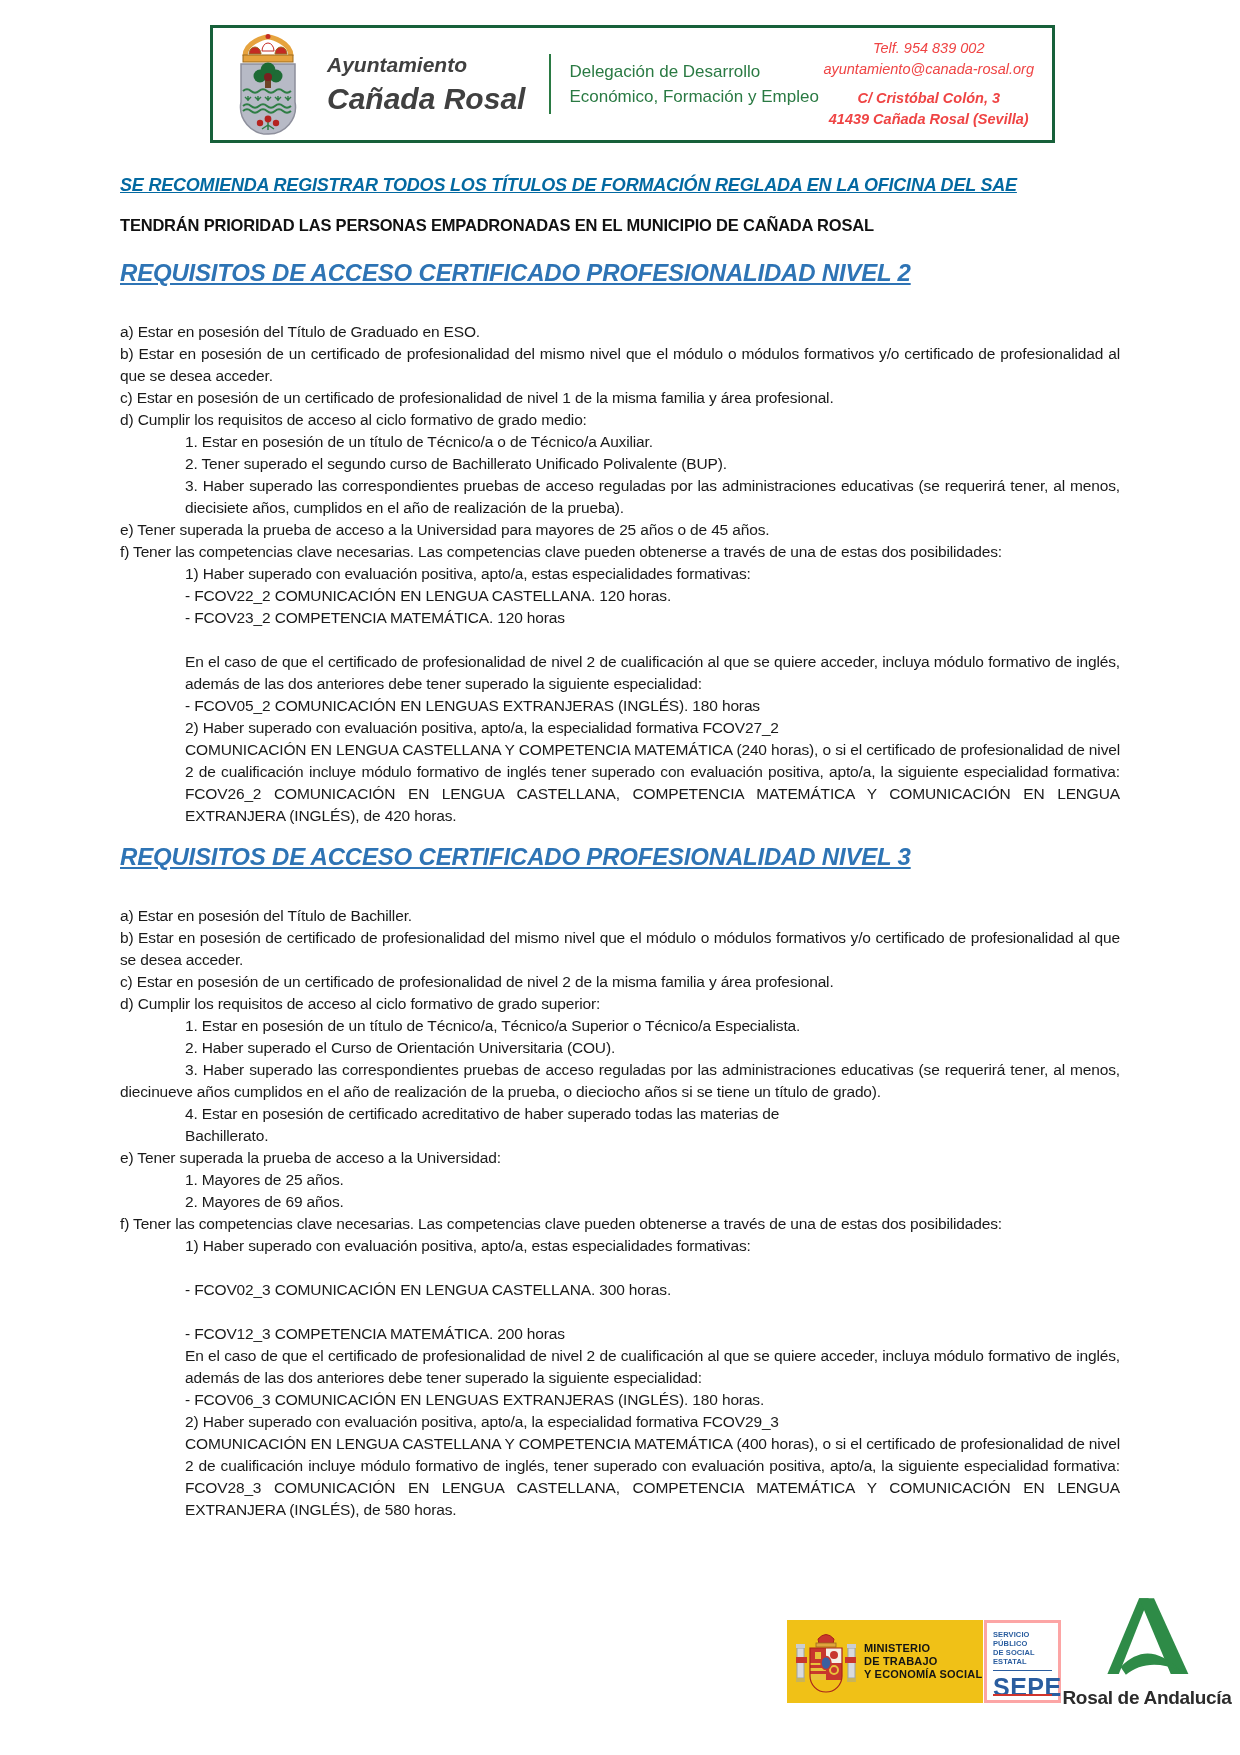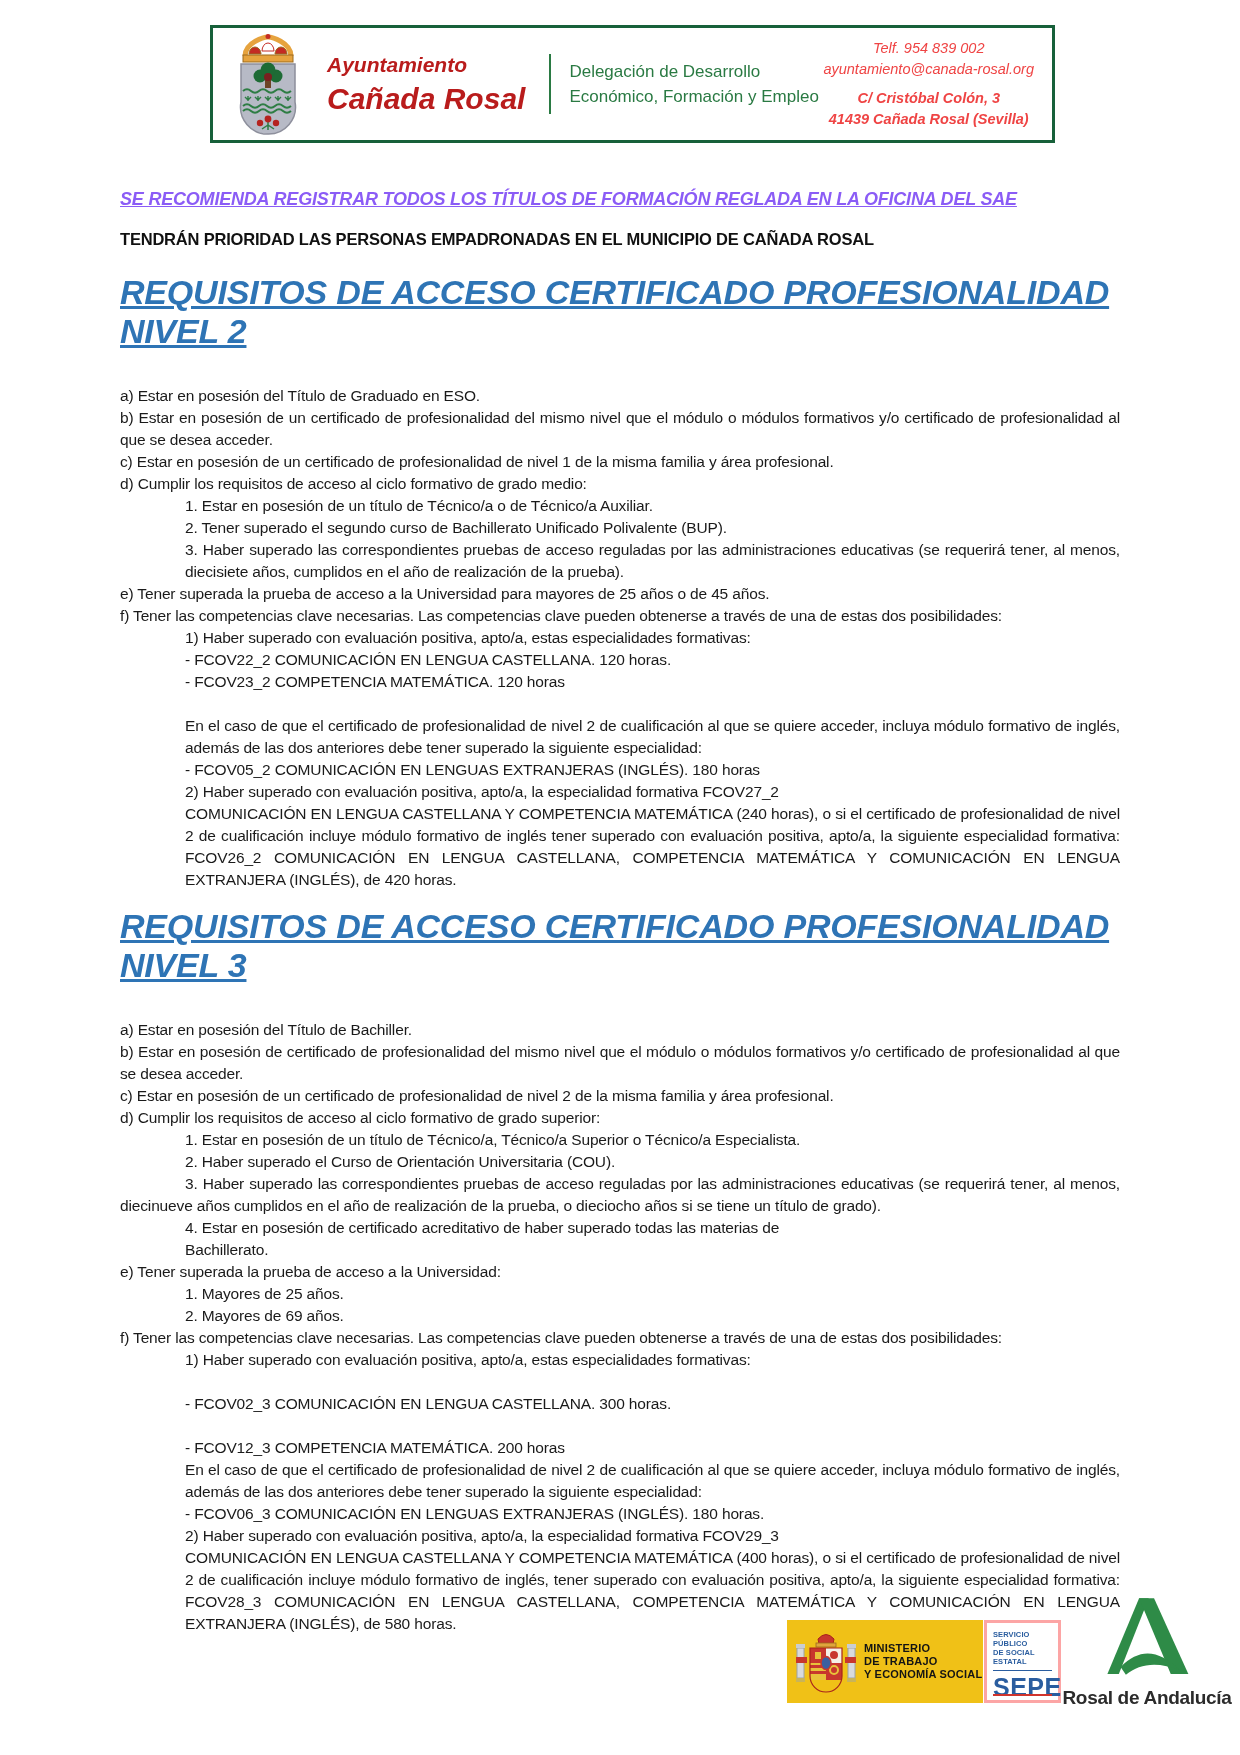--- a/index.html
+++ b/index.html
@@ -3,37 +3,37 @@
 <meta charset="utf-8">
 <style>
   html,body{margin:0;padding:0;background:#888;}
   .page{width:1240px;height:1755px;background:#ffffff;position:relative;margin:0 auto;
         font-family:"Liberation Sans",sans-serif;color:#1a1a1a;overflow:hidden;}
 
   
   .letterhead{margin:25px 185px 0 210px;height:118px;border:3px solid #17603a;
               display:flex;align-items:center;box-sizing:border-box;background:#fff;}
   .escudo{flex:0 0 auto;margin-left:16px;margin-top:2px;}
-  .org{margin-left:20px;color:#b91c1c;font-style:italic;font-weight:bold;line-height:1.1;}
+  .org{margin-left:20px;color:#404040;font-style:italic;font-weight:bold;line-height:1.1;}
   .org-l1{font-size:21px;}
   .org-l2{font-size:30px;margin-top:5px;}
   .lh-divider{width:2px;height:60px;background:#2a7a43;margin:0 18px 0 24px;}
   .dept{color:#2a7a43;font-size:17px;line-height:25px;}
   .contact{margin-left:auto;text-align:center;padding-right:18px;color:#ef4444;
            font-size:14.5px;line-height:21px;font-style:italic;}
   .contact .addr1{margin-top:8px;}
   .contact .addr1,.contact .addr2{font-weight:bold;}
 
   
-  .notice-1{margin:46px 120px 0;font-size:18px;font-weight:bold;font-style:italic;
-            text-decoration:underline;letter-spacing:-0.2px;color:#8b5cf6;}
+  .notice-1{margin:32px 120px 0;font-size:18px;font-weight:bold;font-style:italic;
+            text-decoration:underline;letter-spacing:-0.2px;color:#0369a1;}
   .notice-2{margin:20px 120px 24px;font-size:16.5px;font-weight:bold;letter-spacing:-0.2px;color:#111;}
 
   
-  .sec-title{margin:16px 120px 34px;font-size:34px;font-weight:bold;font-style:italic;
+  .sec-title{margin:16px 120px 34px;font-size:24px;font-weight:bold;font-style:italic;
              color:#2E74B5;text-decoration:underline;letter-spacing:-0.2px;}
   .para{margin:0 120px;font-size:15.5px;line-height:22px;letter-spacing:-0.15px;color:#1a1a1a;}
   .para.ind{margin-left:185px;}
   .para.hang{text-indent:65px;}
   .para.just{text-align:justify;}
   .para.blank{height:22px;}
 
   
   .ministry{position:absolute;left:787px;top:1620px;width:196px;height:83px;
             background:#F0C117;display:flex;align-items:center;box-sizing:border-box;}

